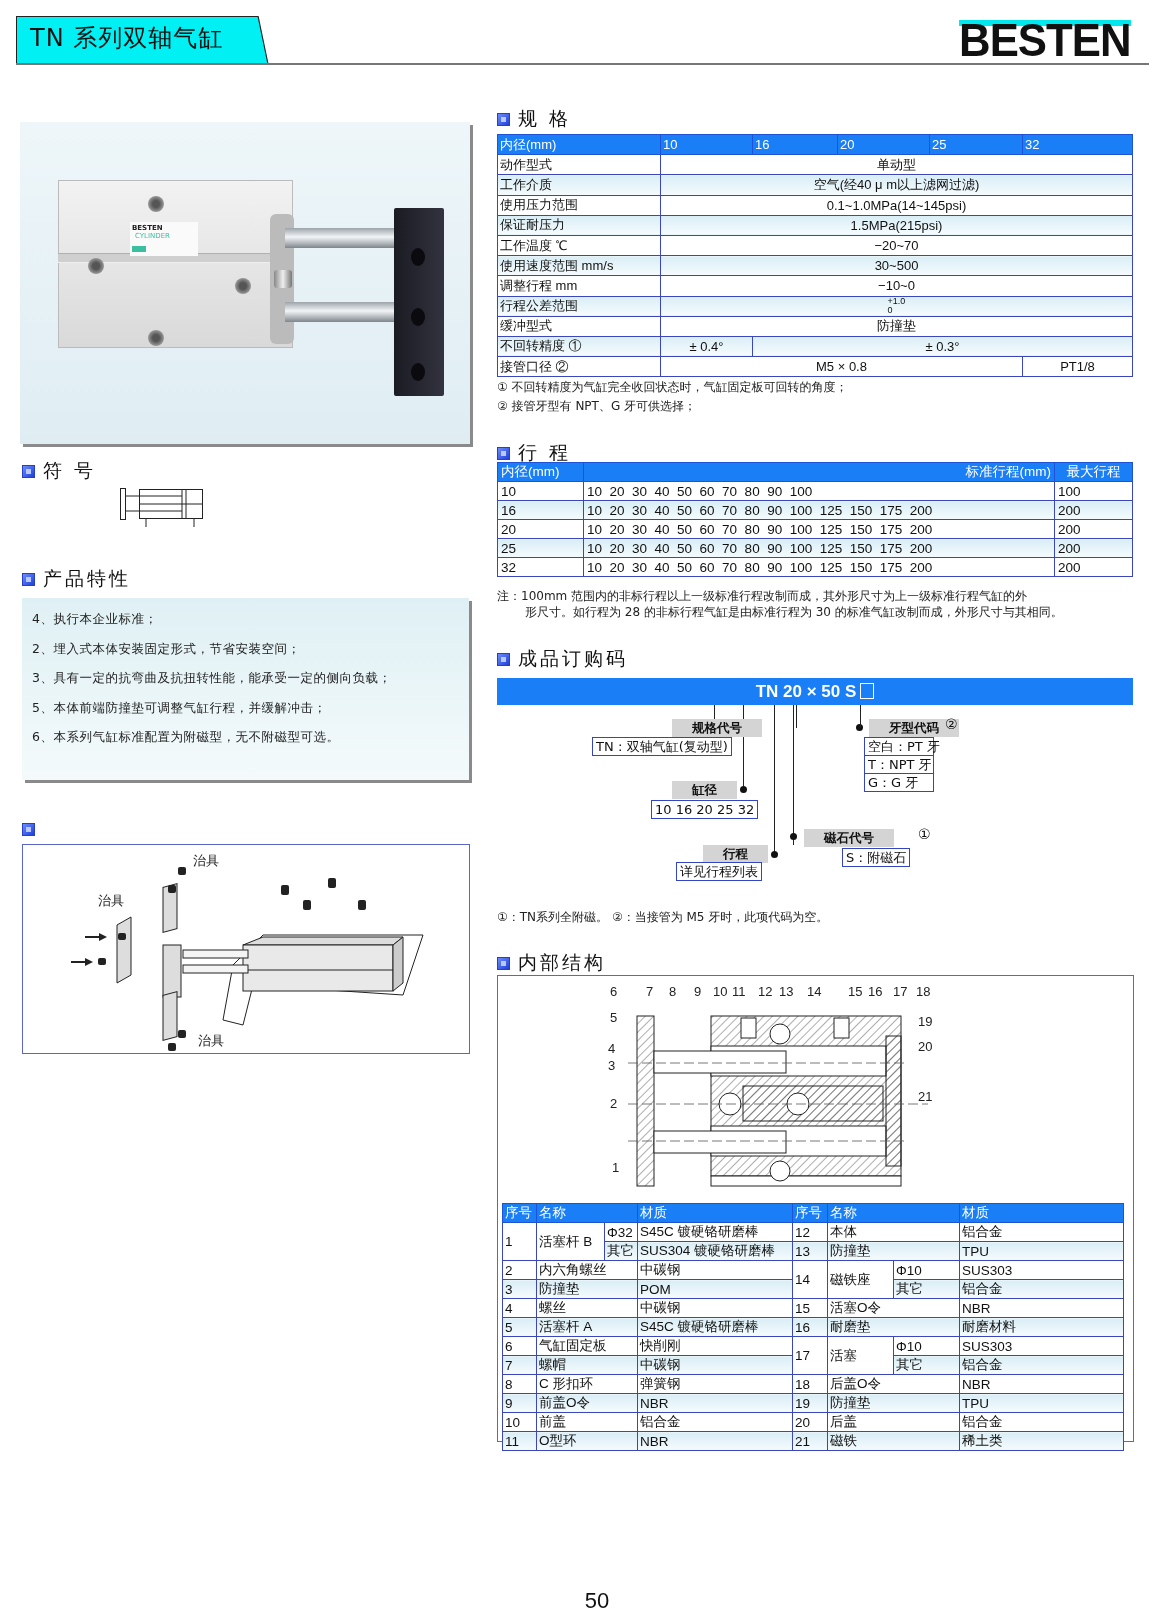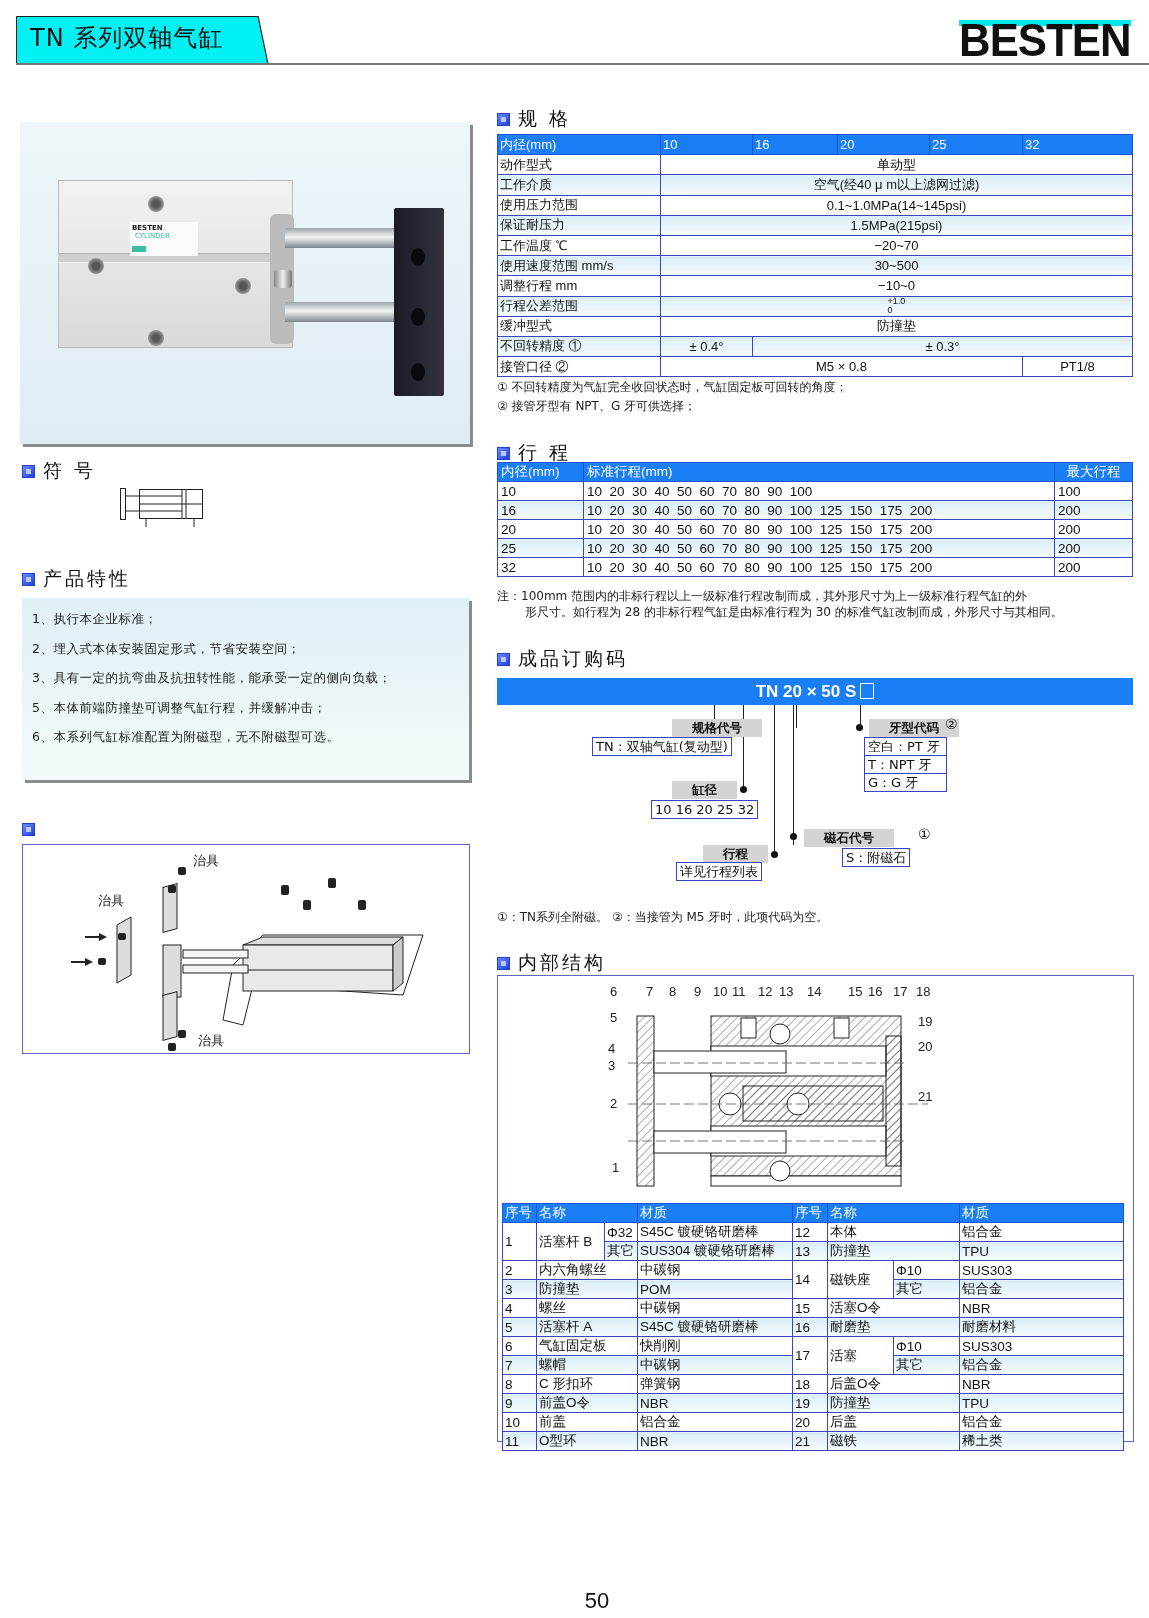--- a/index.html
+++ b/index.html
@@ -120,21 +120,21 @@
   <line x1="66" y1="2" x2="66" y2="30" stroke="#222"></line>
   <line x1="26" y1="31" x2="26" y2="39" stroke="#222"></line>
   <line x1="74" y1="31" x2="74" y2="39" stroke="#222"></line>
 </svg>
 
 <div class="abs sec-head" style="left:22px;top:566px">
   <span class="sq"></span>
   <span>产品特性</span>
 </div>
 <ul class="abs features">
-  <li>1、执行本企业标准；</li>
+  <li>4、执行本企业标准；</li>
   <li>2、埋入式本体安装固定形式，节省安装空间；</li>
   <li>3、具有一定的抗弯曲及抗扭转性能，能承受一定的侧向负载；</li>
   <li>5、本体前端防撞垫可调整气缸行程，并缓解冲击；</li>
   <li>6、本系列气缸标准配置为附磁型，无不附磁型可选。</li>
 </ul>
 
 <div class="abs sec-head" style="left:22px;top:823px">
   <span class="sq"></span>
 </div>
 <div class="abs mount-box">
@@ -262,21 +262,21 @@
 </div>
 <table class="abs stroke" style="left:497px;top:462px;width:636px">
   <colgroup>
       <col style="width:86px">
       <col style="width:471px">
       <col>
     </colgroup>
   <tbody>
       <tr class="hd">
     <td>内径(mm)</td>
-    <td style="text-align:left">标准行程(mm)</td>
+    <td style="text-align:right">标准行程(mm)</td>
     <td style="text-align:center">最大行程</td>
   </tr>
   <tr>
         <td>10</td>
         <td style="white-space:pre">10  20  30  40  50  60  70  80  90  100</td>
         <td>100</td>
       </tr>
   <tr>
         <td>16</td>
         <td style="white-space:pre">10  20  30  40  50  60  70  80  90  100  125  150  175  200</td>
@@ -333,21 +333,21 @@
 
 <div class="abs code-label" style="left:768px;top:845px;transform:translateX(-100%)">行程</div>
 <div class="abs code-box" style="left:676px;top:862px">详见行程列表</div>
 
 <div class="abs code-label" style="left:804px;top:829px">磁石代号</div>
 <div class="abs circ" style="left:918px;top:826px">①</div>
 <div class="abs code-box" style="left:842px;top:848px">S：附磁石</div>
 
 <div class="abs code-label" style="left:869px;top:719px">牙型代码</div>
 <div class="abs circ" style="left:945px;top:716px">②</div>
-<div class="abs code-stack" style="left:864px;top:737px;width:83px">
+<div class="abs code-stack" style="left:864px;top:737px;width:70px">
   <div class="code-box">空白：PT 牙</div>
   <div class="code-box">T：NPT 牙</div>
   <div class="code-box">G：G 牙</div>
 </div>
 <div class="abs note" style="left:497px;top:908px">①：TN系列全附磁。 ②：当接管为 M5 牙时，此项代码为空。</div>
 
 <div class="abs sec-head" style="left:497px;top:950px">
   <span class="sq"></span>
   <span>内部结构</span>
 </div>

